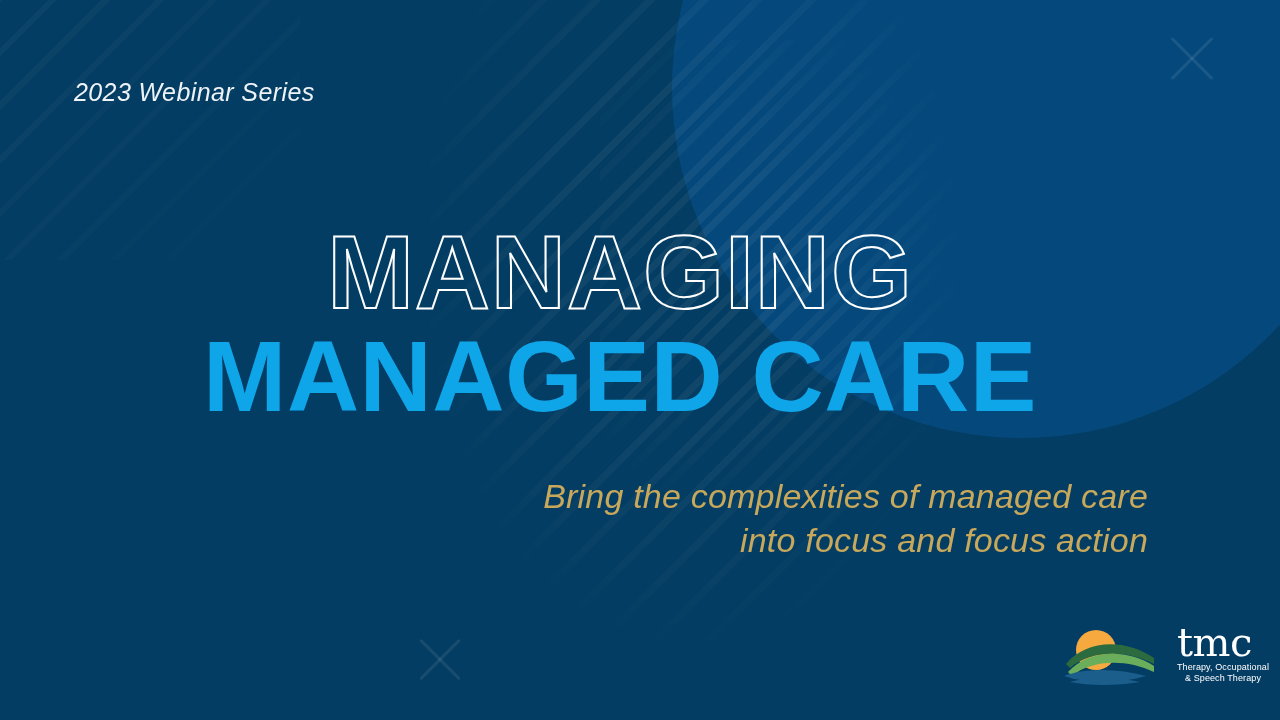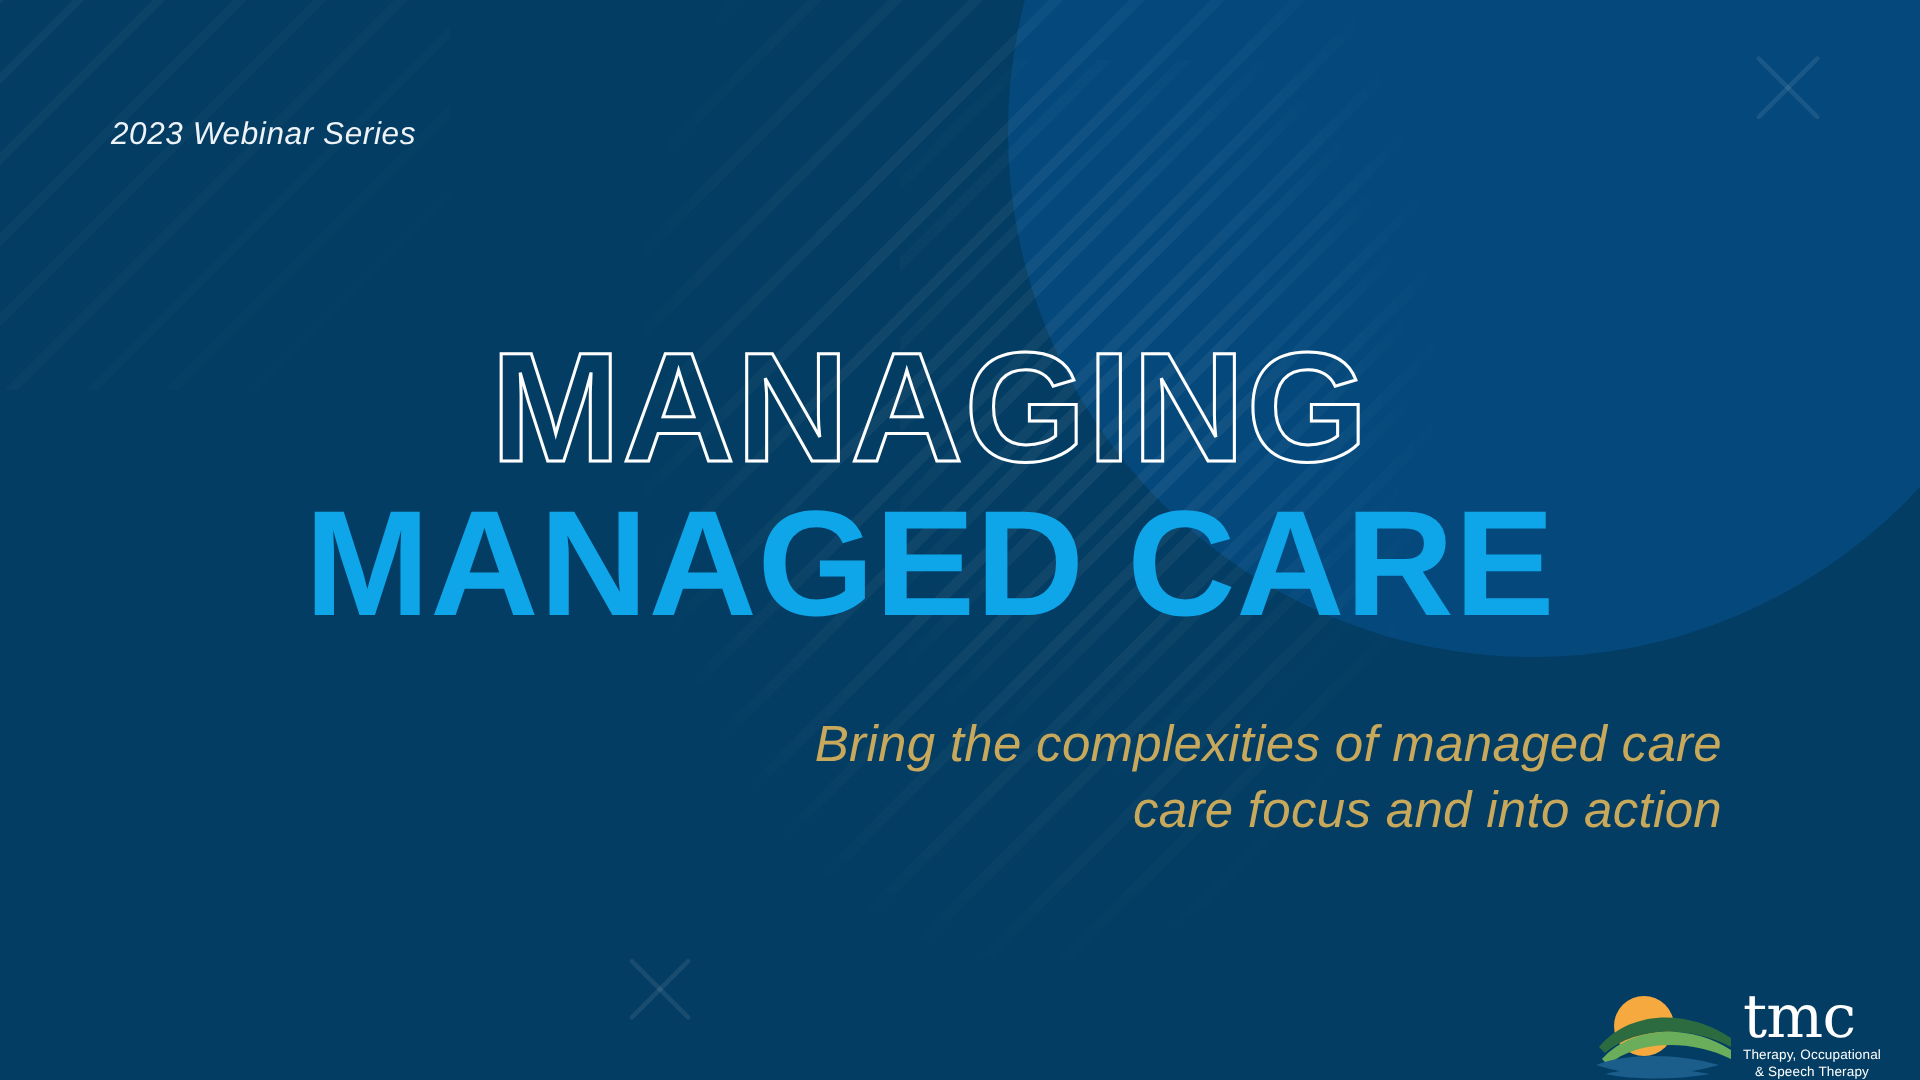--- a/index.html
+++ b/index.html
@@ -112,21 +112,21 @@
   .deco-x span.b { transform: rotate(-45deg); }
 
   .deco-x.top-right { left: 1163px; top: 28px; width: 58px; height: 58px; }
   .deco-x.bottom-mid { left: 412px; top: 630px; width: 56px; height: 56px; }
 
   
   .eyebrow {
     position: absolute;
     left: 74px;
     top: 78px;
-    font-size: 21px;
+    font-size: 25px;
     font-style: italic;
     letter-spacing: 0.4px;
     color: #eef3f7;
     white-space: nowrap;
   }
 
   .title-block {
     position: absolute;
     left: 60px;
     top: 222px;
@@ -170,23 +170,22 @@
   .subtitle .line { display: block; white-space: nowrap; }
 
   
   .logo {
     position: absolute;
     left: 1062px;
     top: 624px;
     width: 208px;
     height: 72px;
     display: flex;
-    align-items: flex-end;
-    gap: 4px;
-    margin-top: 24px;
+    align-items: flex-start;
+    gap: 19px;
   }
   .logo-mark { width: 96px; height: 62px; flex: none; }
   .logo-text { display: flex; flex-direction: column; justify-content: center; }
   .logo-word {
     font-family: "DejaVu Serif", serif;
     font-size: 40px;
     line-height: 0.9;
     color: #ffffff;
     letter-spacing: -0.5px;
   }
@@ -223,21 +222,21 @@
 
   <div class="eyebrow">2023 Webinar Series</div>
 
   <div class="title-block">
     <div class="title-outline">MANAGING</div>
     <div class="title-solid">MANAGED CARE</div>
   </div>
 
   <div class="subtitle">
     <span class="line">Bring the complexities of managed care</span>
-    <span class="line">care focus and into action</span>
+    <span class="line">into focus and focus action</span>
   </div>
 
   <div class="logo">
     <svg class="logo-mark" viewBox="0 0 96 62">
 
       <circle cx="34" cy="26" r="20" fill="#f5a93f"></circle>
 
       <path d="M4 40 C24 16, 62 14, 92 34 L92 40 C62 24, 26 28, 8 44 Z" fill="#2c6b3f"></path>
 
       <path d="M6 48 C26 26, 64 24, 92 42 L92 48 C64 34, 28 36, 10 52 Z" fill="#6aae5b"></path>

